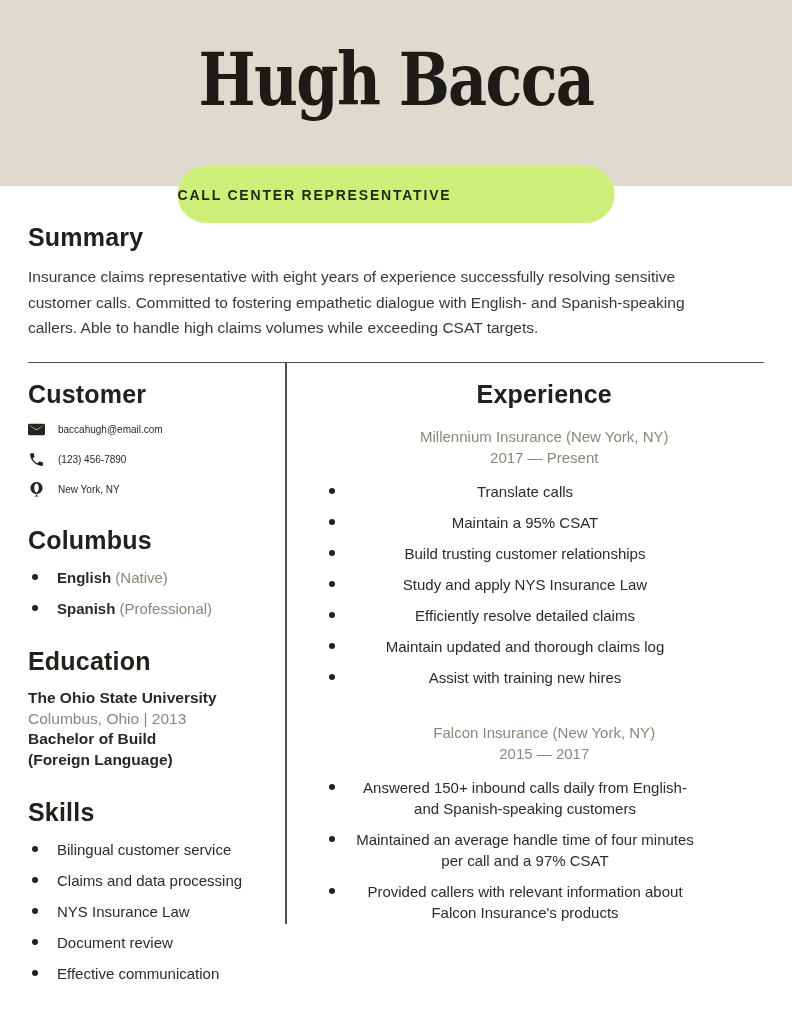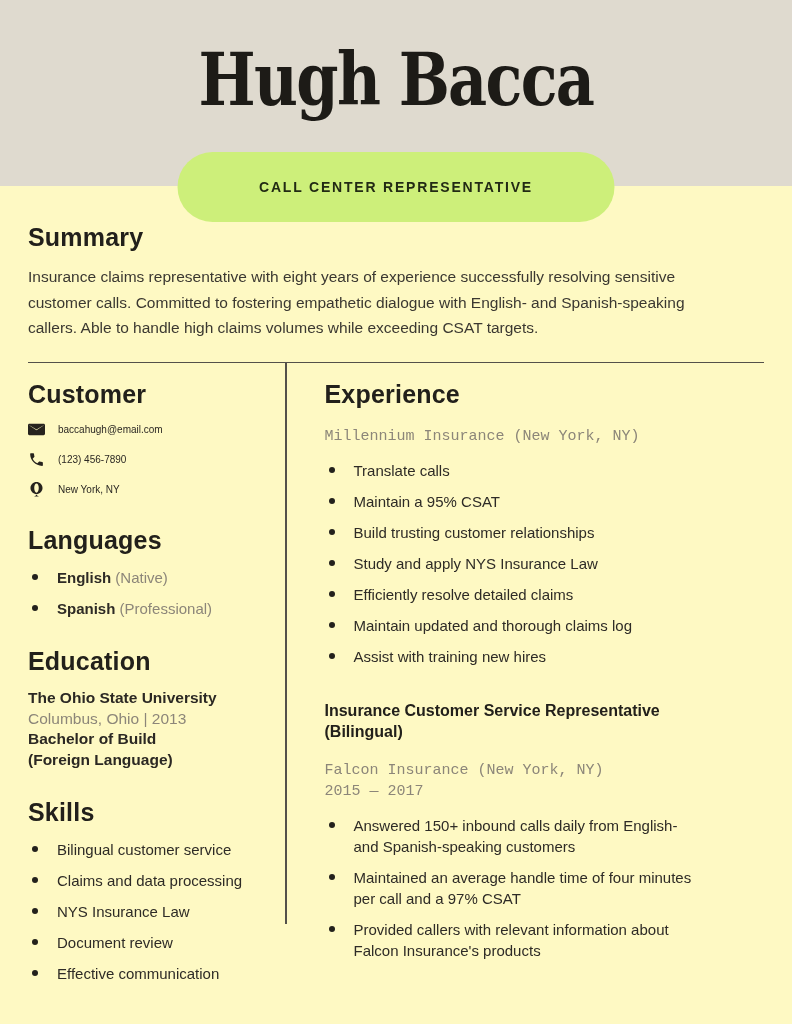--- a/index.html
+++ b/index.html
@@ -1,52 +1,52 @@
 <!DOCTYPE html>
 <html><head>
 <meta charset="utf-8">
 <style>
   * { margin:0; padding:0; box-sizing:border-box; }
   html,body { background:#e9e6df; }
   .page {
     width:792px; height:1024px; margin:0 auto; position:relative;
-    background:#fef9c3; overflow:hidden;
+    background:#ffffff; overflow:hidden;
     font-family:"Liberation Sans", sans-serif; color:#2B2823;
   }
   .header { background:#DFDACF; height:186px; text-align:center; }
   .name {
     display:inline-block; margin-top:44px;
     font-family:"DejaVu Serif", serif; font-weight:700;
     font-size:72px; line-height:1; color:#1D1B17;
     letter-spacing:-2px; transform:scaleX(0.84); transform-origin:center;
     white-space:nowrap;
   }
   .badge {
-    position:absolute; top:152px; left:50%; transform:translateX(-50%);
-    width:437px; height:70px; background:#CDEF7A; border-radius:999px;
-    display:flex; align-items:center; justify-content:center;
+    position:absolute; top:166px; left:50%; transform:translateX(-50%);
+    width:437px; height:57px; background:#CDEF7A; border-radius:999px;
+    display:flex; align-items:center; 
   }
   .badge-label {
     font-size:14px; font-weight:700; letter-spacing:1.8px;
     text-transform:uppercase; color:#222A14;
   }
   .content { padding:0 28px; }
   h2.section-title {
     font-size:25px; font-weight:700; color:#22201B; letter-spacing:0.2px;
   }
   .summary { margin-top:37px; }
   .summary p {
     margin-top:12px; font-size:15.5px; line-height:1.66;
     color:#3B3831; max-width:662px;
   }
   .rule-h { border:none; border-top:1.5px solid #54514A; margin-top:21px; }
   .columns { display:flex; min-height:561px; }
   .col-left { width:257px; padding-top:17px; }
   .rule-v { width:1.5px; background:#54514A; align-self:stretch; height:561px; }
-  .col-right { flex:1; padding-left:38px; padding-top:17px; }
+  .col-right { flex:1; padding-left:38px; padding-top:17px;text-align:center; }
 
   .contact-list { margin-top:12px; }
   .contact-row { display:flex; align-items:center; gap:13px; margin-bottom:13px;
     font-size:10px; color:#2B2823; }
   .cicon { width:17px; height:17px; flex:0 0 auto; color:#26231E; display:block; }
 
   .lang-section, .edu-section, .skills-section { margin-top:28px; }
   ul.dot-list { list-style:none; margin-top:12px; }
   ul.dot-list li {
     position:relative; padding-left:29px; margin-bottom:10px;
@@ -61,21 +61,21 @@
 
   .edu-block { margin-top:12px; font-size:15.5px; line-height:1.32; }
   .edu-school { font-weight:700; }
   .edu-sub { color:#8C8679; }
   .edu-degree, .edu-major { font-weight:700; }
 
   .job { margin-top:14px; }
   .job + .job { margin-top:34px; }
   .job-title { font-size:16px; font-weight:700; color:#22201B; line-height:1.3;
     max-width:370px; }
-  .job-meta { font-size:15px; color:#8C8679; line-height:1.4; margin-top:17px;font-family:Liberation Mono, monospace; }
+  .job-meta { font-size:15px; color:#8C8679; line-height:1.4; margin-top:17px; }
   .job ul.dot-list { margin-top:13px; max-width:372px; }
   .job ul.dot-list li { margin-bottom:10px; }
 </style>
 </head>
 <body>
 
 <div class="page">
 
   <div class="header">
     <div class="name">Hugh Bacca</div>
@@ -116,21 +116,21 @@
             <div class="contact-row">
               <svg class="cicon" viewBox="0 0 24 24" fill="currentColor">
                   <path d="M12 1.5c4.7 0 8.5 3.8 8.5 8.5s-3.8 8.5-8.5 8.5S3.5 14.7 3.5 10 7.3 1.5 12 1.5zm0 2c-1.8 0-3.2 2.9-3.2 6.5s1.4 6.5 3.2 6.5 3.2-2.9 3.2-6.5-1.4-6.5-3.2-6.5zM11 19.4h2v1.4l2.6 1.2H8.4L11 20.8v-1.4z"></path>
                 </svg>
               <span>New York, NY</span>
             </div>
           </div>
         </div>
 
         <div class="lang-section">
-          <h2 class="section-title">Languages</h2>
+          <h2 class="section-title">Columbus</h2>
           <ul class="dot-list">
             <li><span class="lang-name">English</span> <span class="muted">(Native)</span></li>
             <li><span class="lang-name">Spanish</span> <span class="muted">(Professional)</span></li>
           </ul>
         </div>
 
         <div class="edu-section">
           <h2 class="section-title">Education</h2>
           <div class="edu-block">
             <div class="edu-school">The Ohio State University</div>
@@ -154,34 +154,34 @@
       </div>
 
       <div class="rule-v"></div>
 
       <div class="col-right">
         <h2 class="section-title">Experience</h2>
 
         <div class="job">
           <div class="job-meta">
             <div>Millennium Insurance (New York, NY)</div>
+            <div>2017 — Present</div>
           </div>
           <ul class="dot-list">
             <li>Translate calls</li>
             <li>Maintain a 95% CSAT</li>
             <li>Build trusting customer relationships</li>
             <li>Study and apply NYS Insurance Law</li>
             <li>Efficiently resolve detailed claims</li>
             <li>Maintain updated and thorough claims log</li>
             <li>Assist with training new hires</li>
           </ul>
         </div>
 
         <div class="job">
-          <div class="job-title">Insurance Customer Service Representative (Bilingual)</div>
           <div class="job-meta">
             <div>Falcon Insurance (New York, NY)</div>
             <div>2015 — 2017</div>
           </div>
           <ul class="dot-list">
             <li>Answered 150+ inbound calls daily from English- and Spanish-speaking customers</li>
             <li>Maintained an average handle time of four minutes per call and a 97% CSAT</li>
             <li>Provided callers with relevant information about Falcon Insurance's products</li>
           </ul>
         </div>

